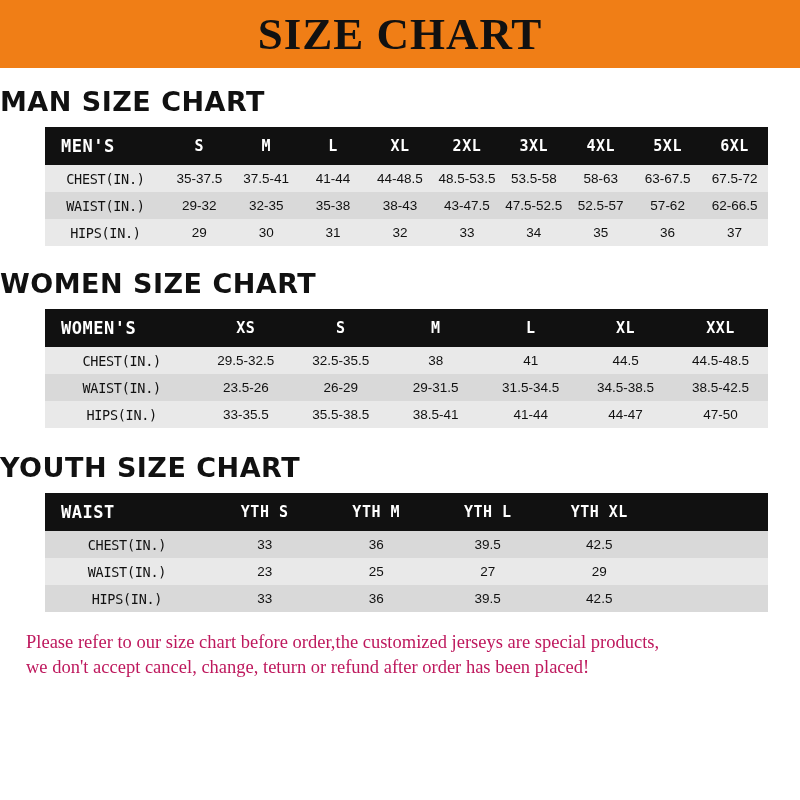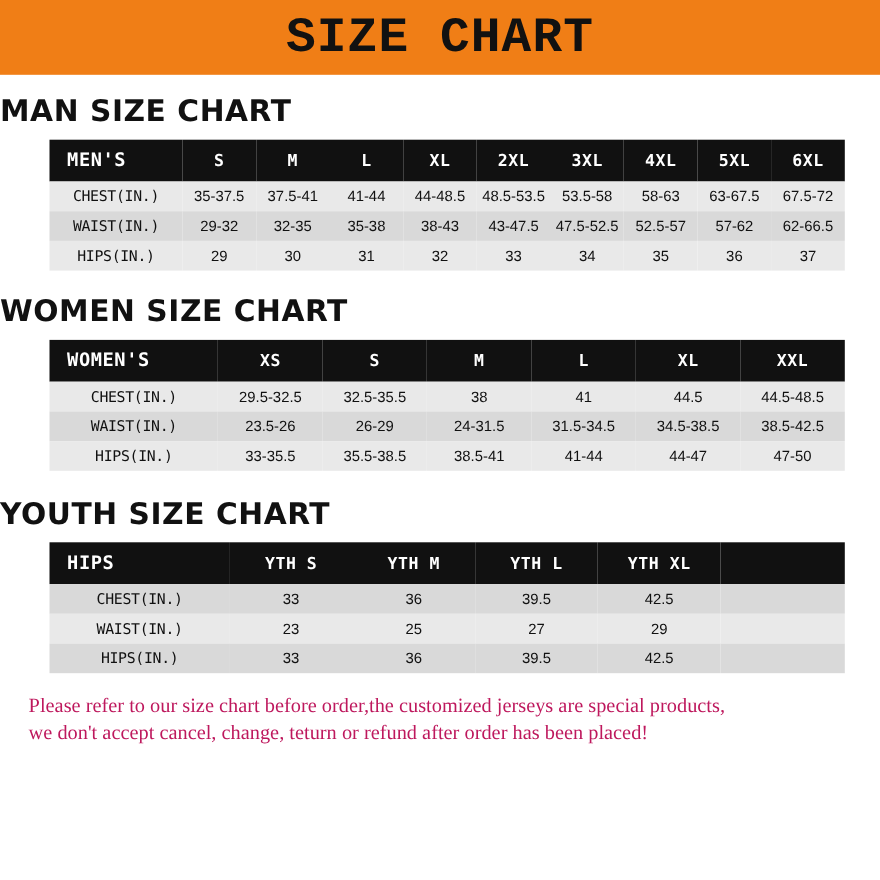--- a/index.html
+++ b/index.html
@@ -22,21 +22,21 @@
   }
   
   .banner {
     height: 68px;
     background: #f07e16;
     display: flex;
     align-items: center;
     justify-content: center;
   }
   .banner-title {
-    font-family: Liberation Mono, monospace;
+    font-family: Liberation Serif, serif;
     font-weight: bold;
     font-size: 45px;
     letter-spacing: 1px;
     color: #111111;
     line-height: 1;
   }
   
   .section-title {
     font-family: "DejaVu Sans", sans-serif;
     font-weight: bold;
@@ -200,21 +200,21 @@
           <td>32.5-35.5</td>
           <td>38</td>
           <td>41</td>
           <td>44.5</td>
           <td>44.5-48.5</td>
         </tr>
         <tr class="dark">
           <td class="first">WAIST(IN.)</td>
           <td>23.5-26</td>
           <td>26-29</td>
-          <td>24-31.5</td>
+          <td>29-31.5</td>
           <td>31.5-34.5</td>
           <td>34.5-38.5</td>
           <td>38.5-42.5</td>
         </tr>
         <tr class="light">
           <td class="first">HIPS(IN.)</td>
           <td>33-35.5</td>
           <td>35.5-38.5</td>
           <td>38.5-41</td>
           <td>41-44</td>
@@ -223,21 +223,21 @@
         </tr>
       </tbody>
     </table>
   </div>
 
   <div class="section-title t3">YOUTH SIZE CHART</div>
   <div class="table-wrap">
     <table class="size">
       <thead>
         <tr>
-          <th class="first youth-first">HIPS</th>
+          <th class="first youth-first">WAIST</th>
           <th class="youth-col">YTH S</th>
           <th class="youth-col">YTH M</th>
           <th class="youth-col">YTH L</th>
           <th class="youth-col">YTH XL</th>
           <th class="youth-pad"></th>
         </tr>
       </thead>
       <tbody>
         <tr class="dark">
           <td class="first">CHEST(IN.)</td>

